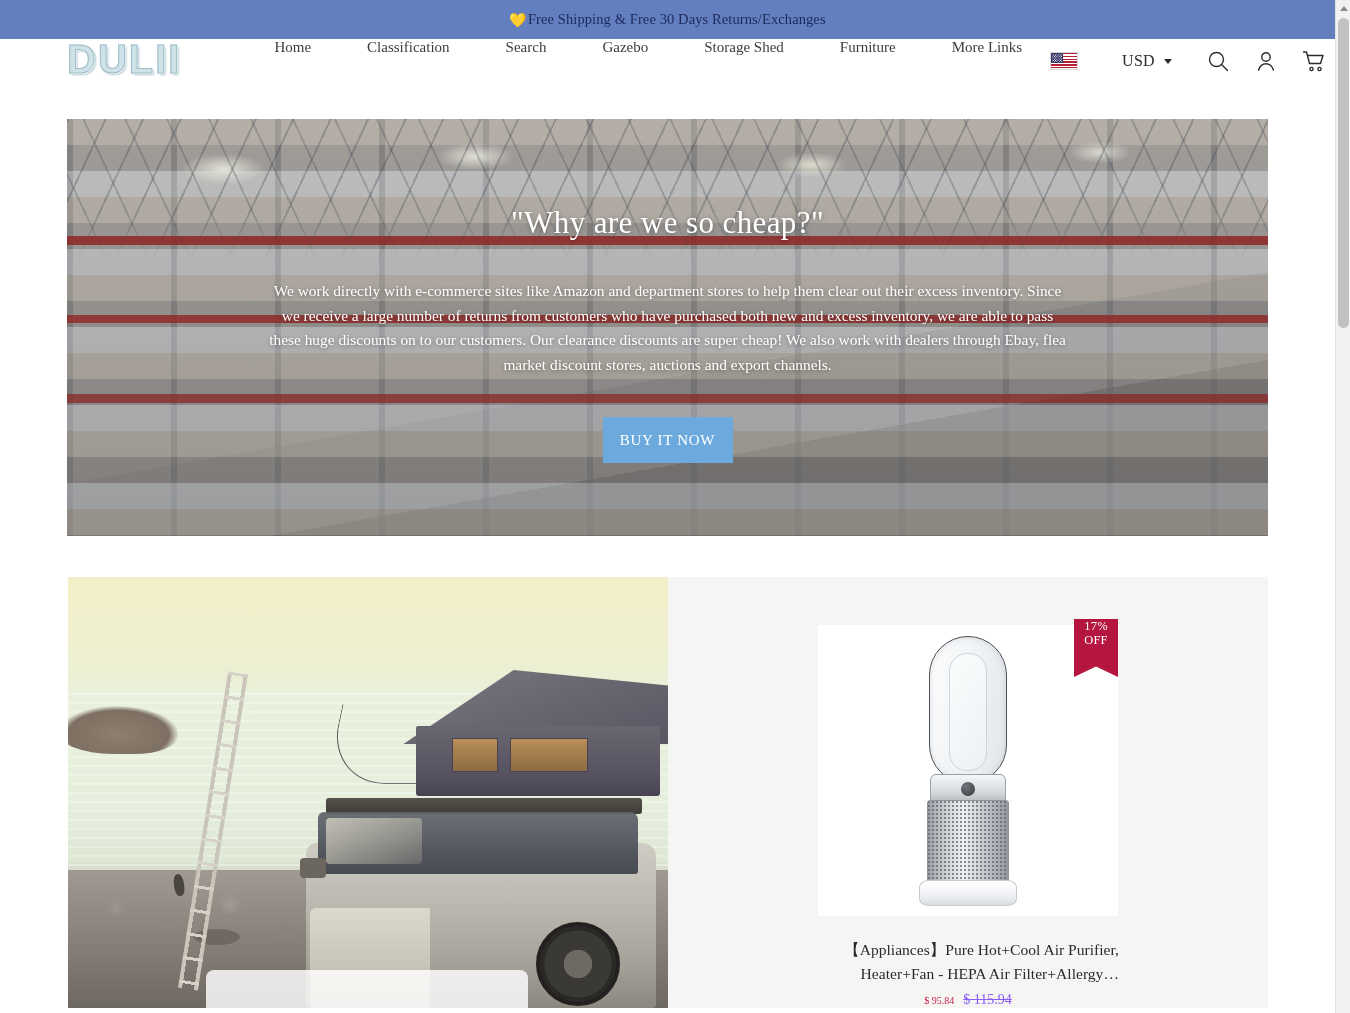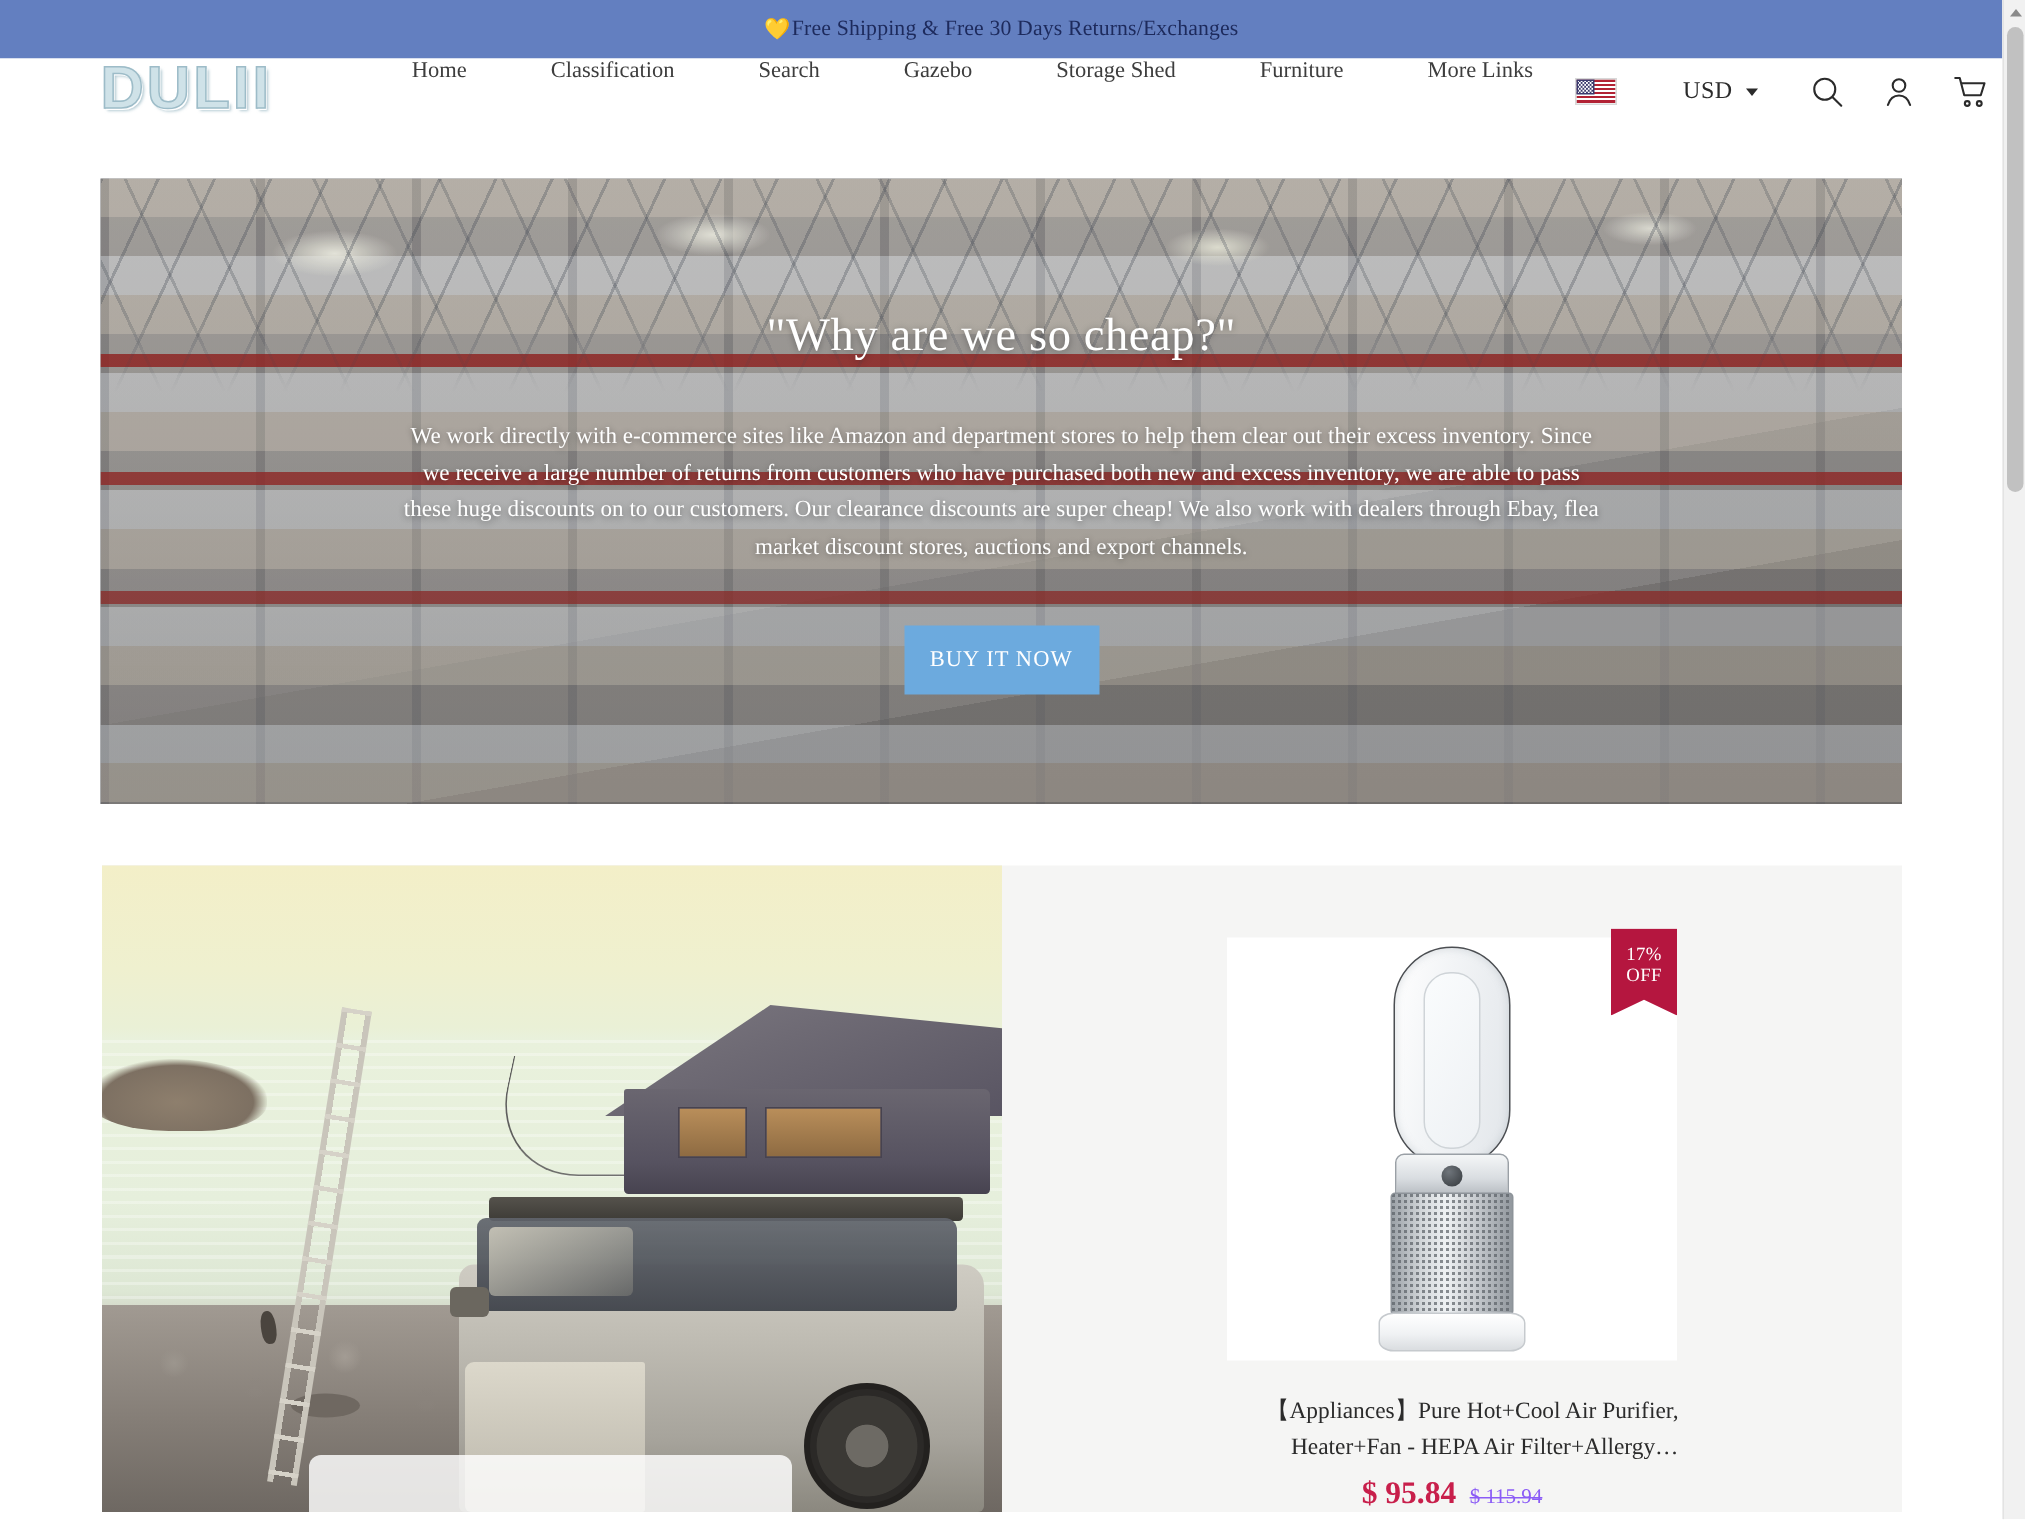--- a/index.html
+++ b/index.html
@@ -391,21 +391,20 @@
   }
   .badge {
     position: absolute;
     top: -6px; right: 0px;
     width: 44px; height: 58px;
     background: #b5163f;
     color: #fff;
     font-size: 12.5px;
     line-height: 14px;
     text-align: center;
-    padding-top: 10px;
     clip-path: polygon(0 0, 100% 0, 100% 100%, 50% 82%, 0 100%);
     letter-spacing: .2px;
   }
   
   .purifier { position: relative; width: 130px; height: 270px; }
   .p-loop {
     position: absolute; left: 50%; top: 0;
     transform: translateX(-50%);
     width: 78px; height: 148px;
     border-radius: 39px;
@@ -464,21 +463,21 @@
     line-height: 24px;
     color: #2b2b2b;
   }
   .product-price {
     margin-top: 6px;
     display: flex;
     align-items: baseline;
     justify-content: center;
     gap: 9px;
   }
-  .price-sale { color: #c81f4b; font-size: 21px; font-weight: 700; }
+  .price-sale { color: #c81f4b; font-size: 10px; font-weight: 400; }
   .price-orig { color: #8b5cf6; font-size: 14px; text-decoration: line-through; }
 
   
   .scrollbar {
     position: absolute;
     top: 0; right: 0;
     width: 15px; height: 1013px;
     background: #f1f1f1;
     border-left: 1px solid #e3e3e3;
   }

